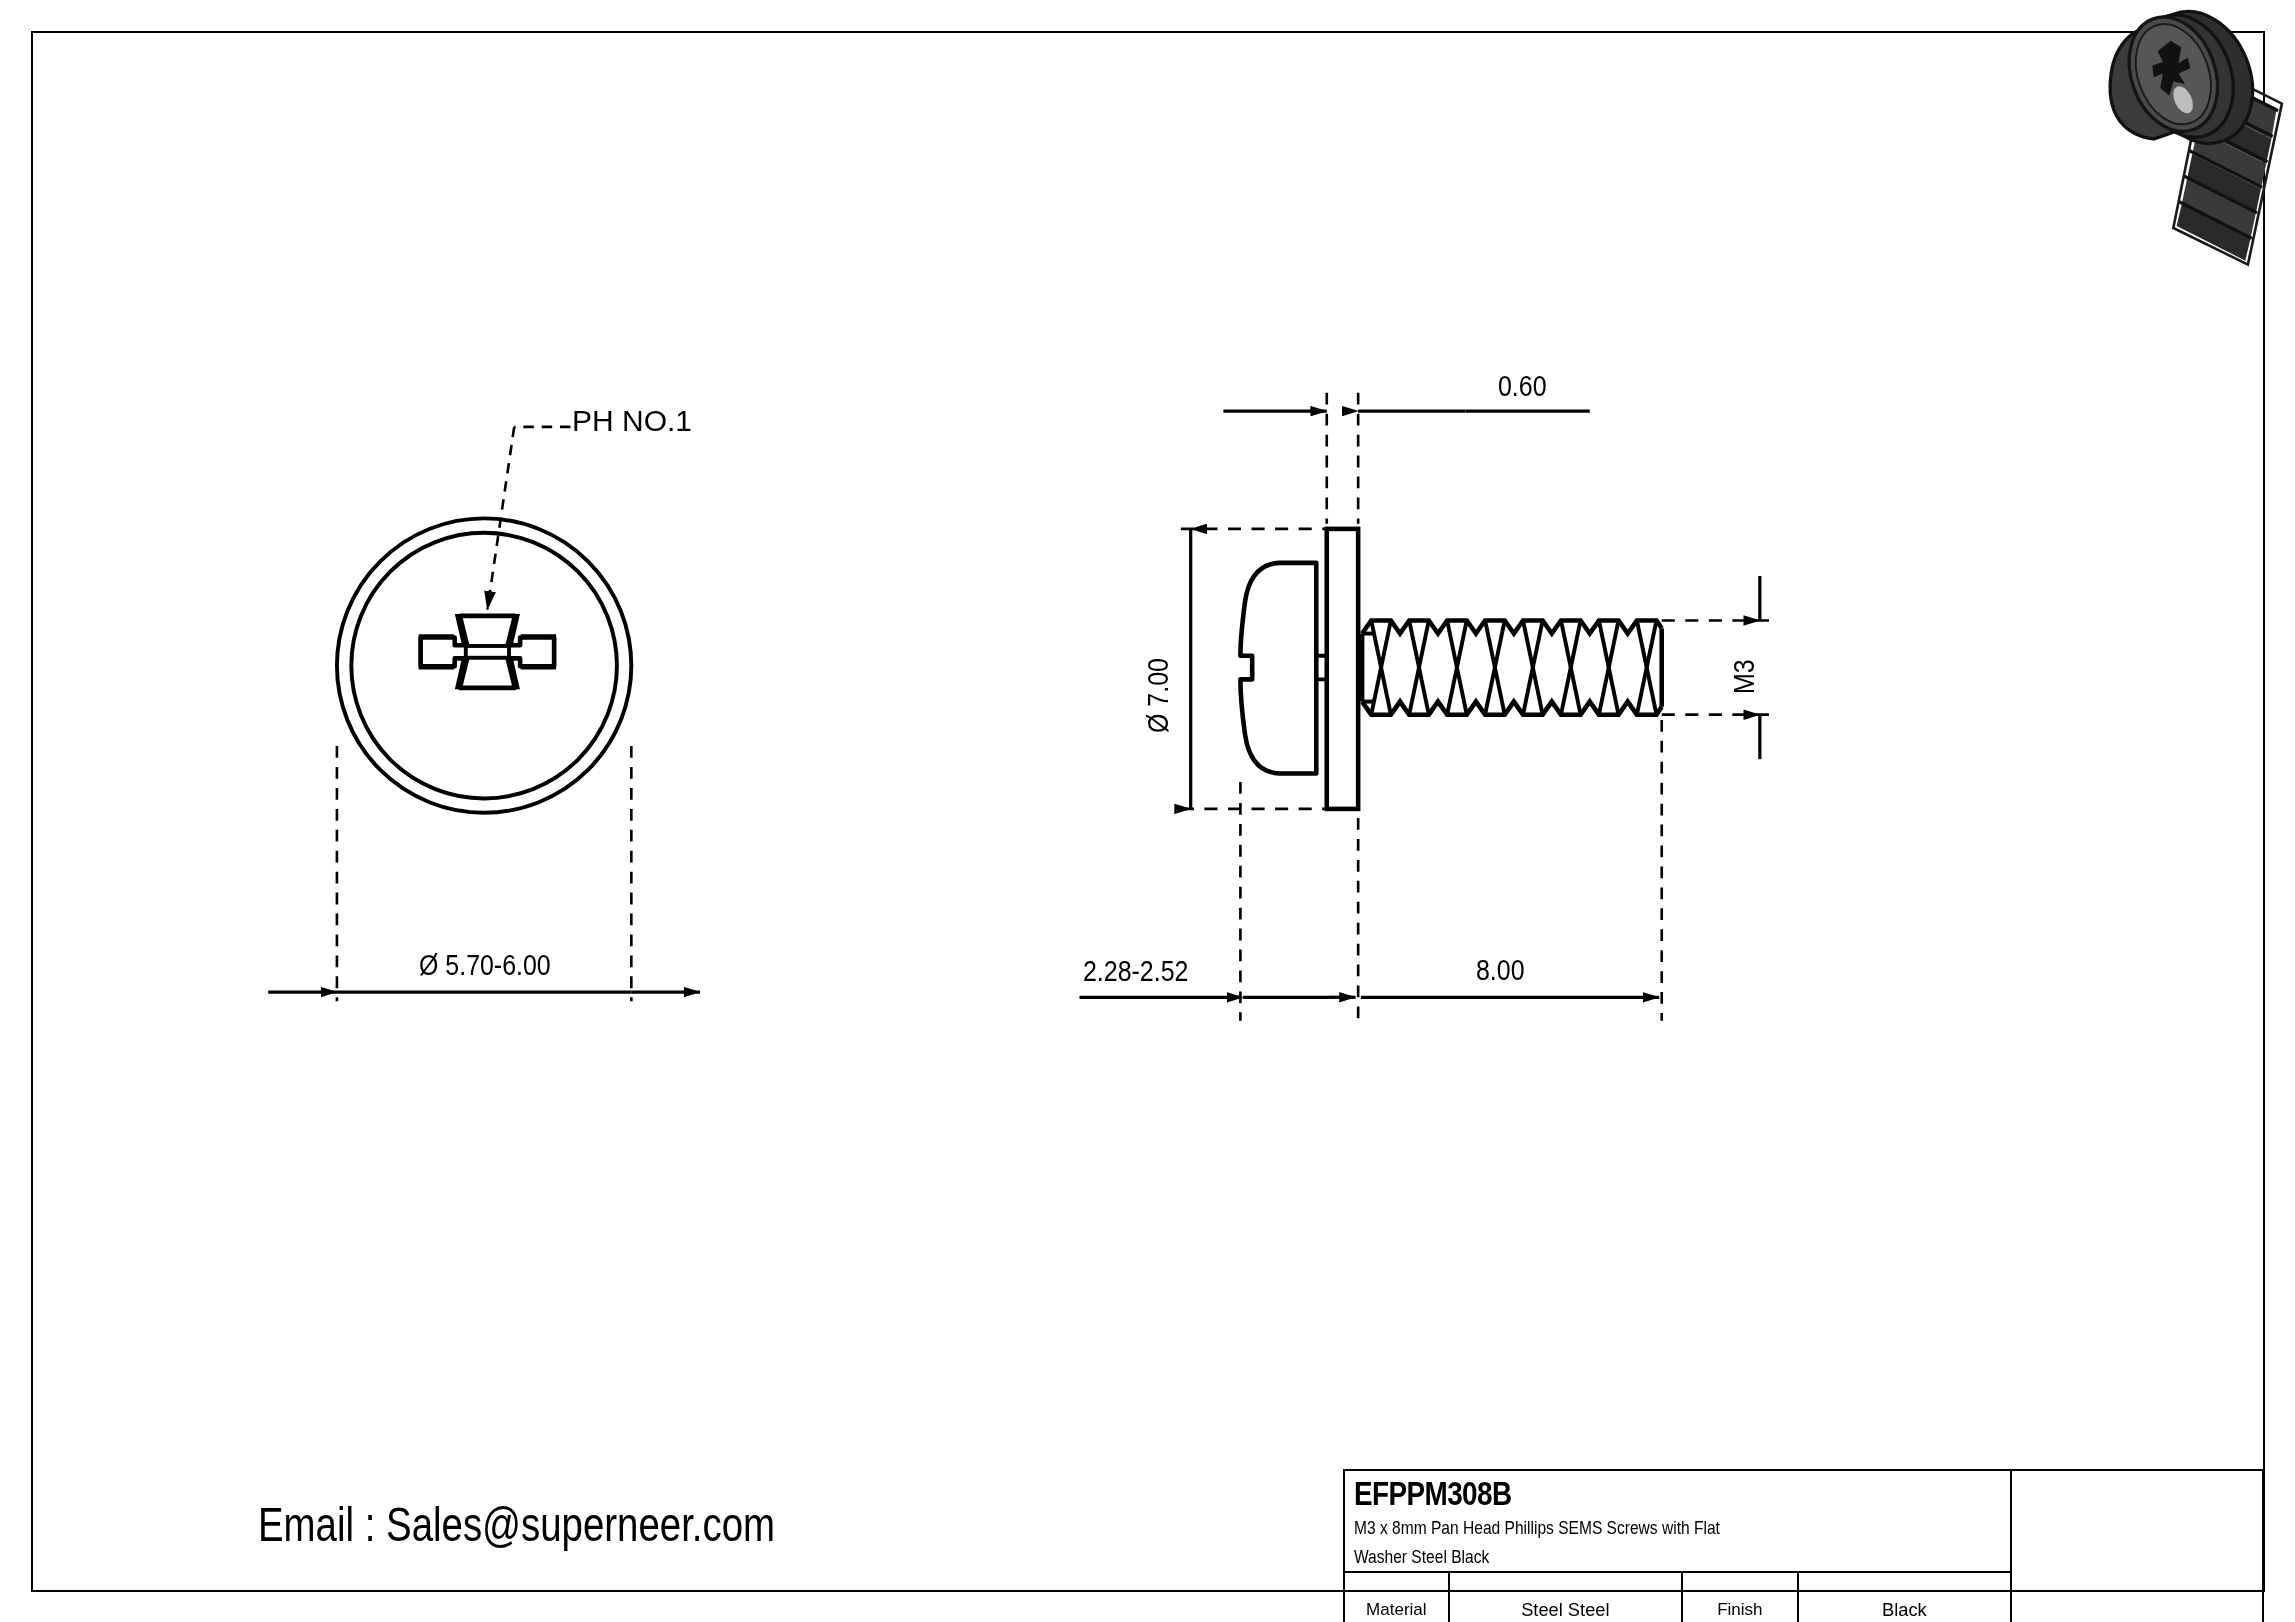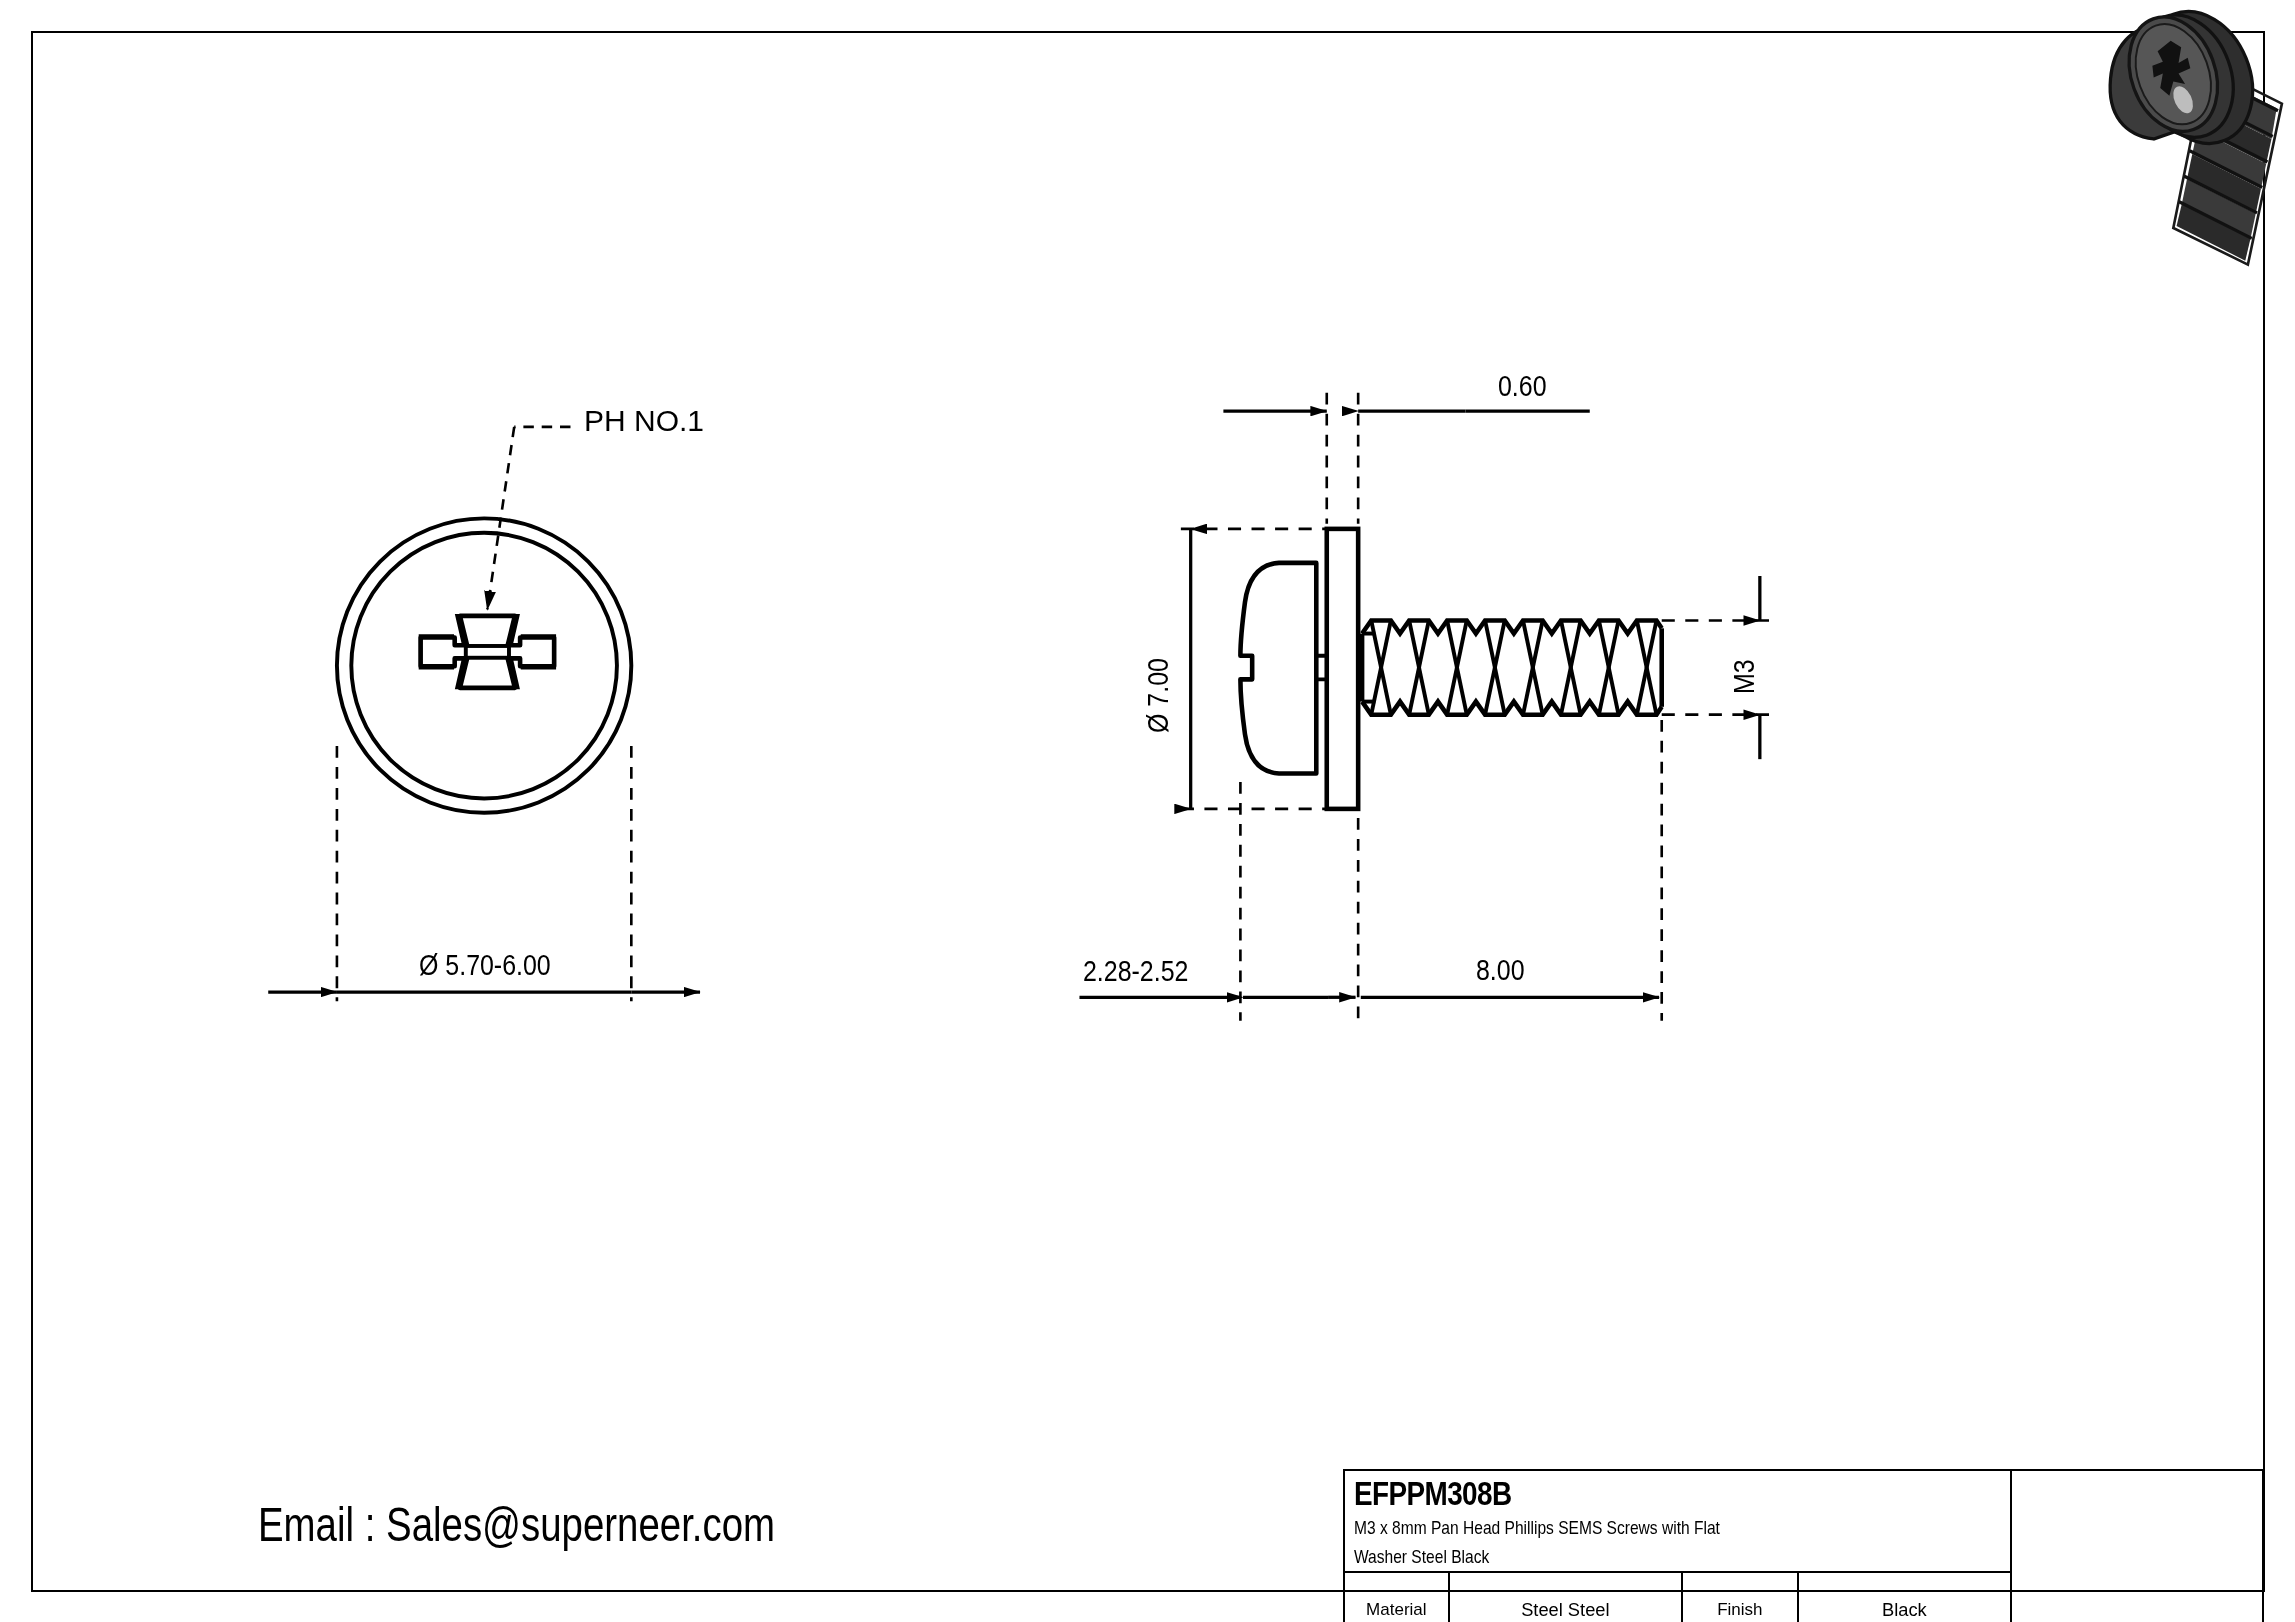--- a/index.html
+++ b/index.html
@@ -244,21 +244,21 @@
 
       <line x1="1650" y1="1524" x2="1896" y2="1524" stroke="#000" stroke-width="5"></line>
       <line x1="2030" y1="1524" x2="1900" y2="1524" stroke="#000" stroke-width="5" marker-end="url(#arL)"></line>
       <line x1="2030" y1="1524" x2="2072" y2="1524" stroke="#000" stroke-width="5" marker-end="url(#ar)"></line>
 
       <line x1="2080" y1="1524" x2="2536" y2="1524" stroke="#000" stroke-width="5" marker-end="url(#ar)"></line>
       <line x1="2080" y1="1524" x2="2080" y2="1524" stroke="#000" stroke-width="5"></line>
     </g>
   </svg>
 
-  <div class="label" style="left:584px;top:404px;">PH NO.1</div>
+  <div class="label" style="left:572px;top:404px;">PH NO.1</div>
 
   <div class="dim cond" style="left:419px;top:949px;">Ø 5.70-6.00</div>
 
   <div class="dim cond" style="left:1498px;top:370px;">0.60</div>
 
   <div class="dim vert" style="left:1142px;top:733px;">Ø 7.00</div>
 
   <div class="dim vert" style="left:1728px;top:694px;">M3</div>
 
   <div class="dim cond" style="left:1083px;top:955px;">2.28-2.52</div>

